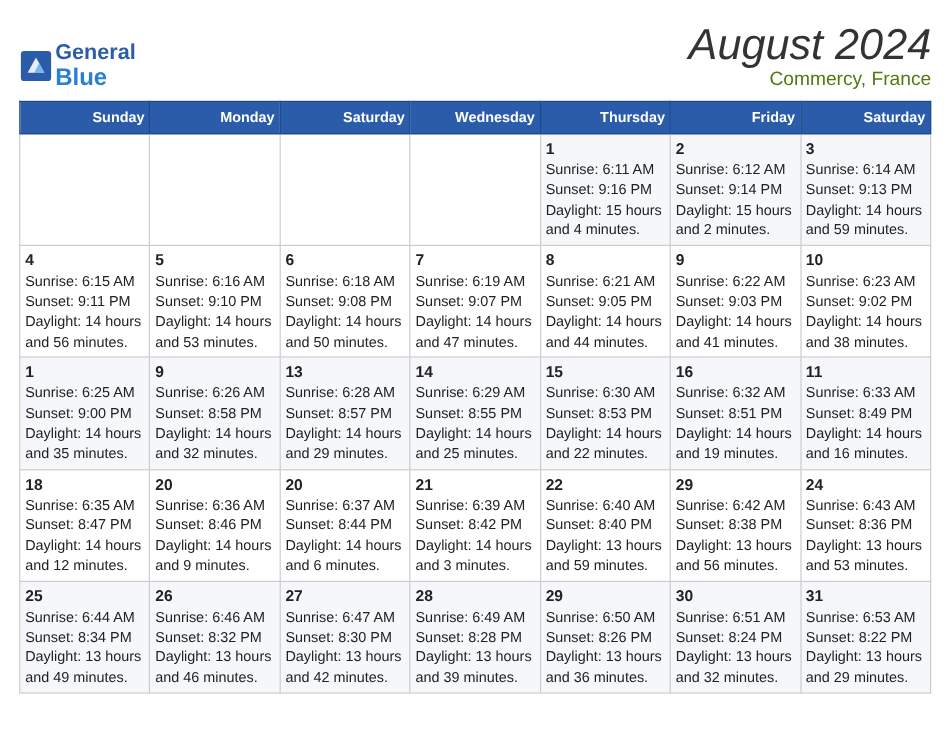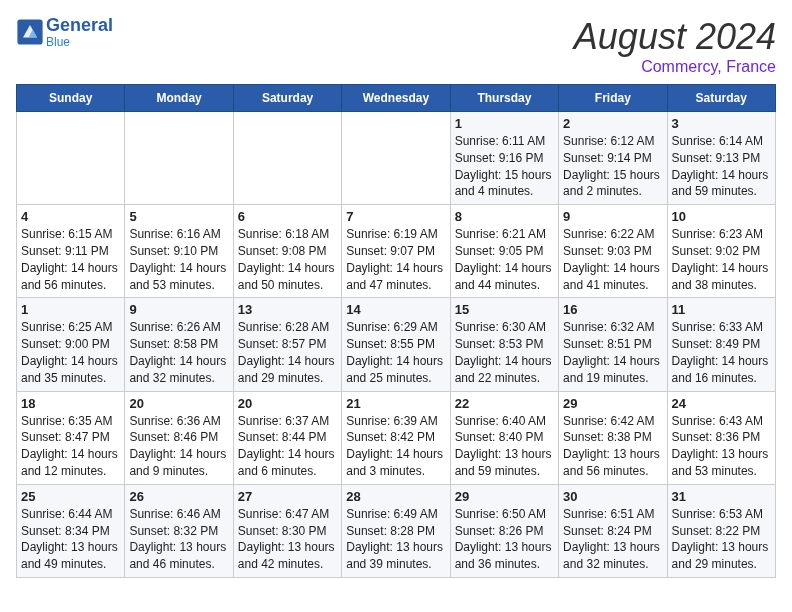--- a/index.html
+++ b/index.html
@@ -6,21 +6,21 @@
     body {
       font-family: Arial, sans-serif;
       background: #fff;
       width: 792px;
       min-height: 612px;
       padding: 16px;
     }
     .header {
       display: flex;
       justify-content: space-between;
-      align-items: flex-start;
+      align-items: flex-end;
       margin-bottom: 8px;
     }
     .logo {
       display: flex;
       align-items: center;
     }
     .logo-icon {
       width: 28px;
       height: 28px;
       margin-right: 2px;
@@ -29,32 +29,32 @@
       text-align: right;
     }
     .month-title {
       font-size: 36px;
       font-weight: normal;
       color: #333;
       font-style: italic;
     }
     .location {
       font-size: 16px;
-      color: #6d28d9;
+      color: #4d7c0f;
     }
     table {
       width: 100%;
       border-collapse: collapse;
       font-size: 11px;
     }
     thead th {
       background: #2a5caa;
       color: #fff;
       padding: 6px 4px;
-      text-align: center;
+      text-align: right;
       font-size: 12px;
       font-weight: bold;
       border: 1px solid #1e4a8a;
     }
     tbody td {
       border: 1px solid #ccc;
       vertical-align: top;
       padding: 4px;
       width: 108px;
       min-height: 80px;
@@ -83,21 +83,21 @@
 
 <div class="header">
   <div class="logo">
     <svg class="logo-icon" viewBox="0 0 40 40">
       <rect x="2" y="2" width="36" height="36" rx="4" fill="#2a5caa"></rect>
       <polygon points="10,28 20,10 30,28" fill="#fff" opacity="0.9"></polygon>
       <polygon points="18,28 24,16 30,28" fill="#5baae8" opacity="0.8"></polygon>
     </svg>
     <div>
       <div style="font-size:18px;font-weight:bold;color:#2a5caa;line-height:1.1;">General</div>
-      <div style="font-size:12px;font-weight:normal;color:#2a7fd4;line-height:1.1;">Blue</div>
+      <div style="font-size:20px;font-weight:bold;color:#2a7fd4;line-height:1.1;">Blue</div>
     </div>
   </div>
   <div class="title-block">
     <div class="month-title">August 2024</div>
     <div class="location">Commercy, France</div>
   </div>
 </div>
 
 <table>
   <thead>

